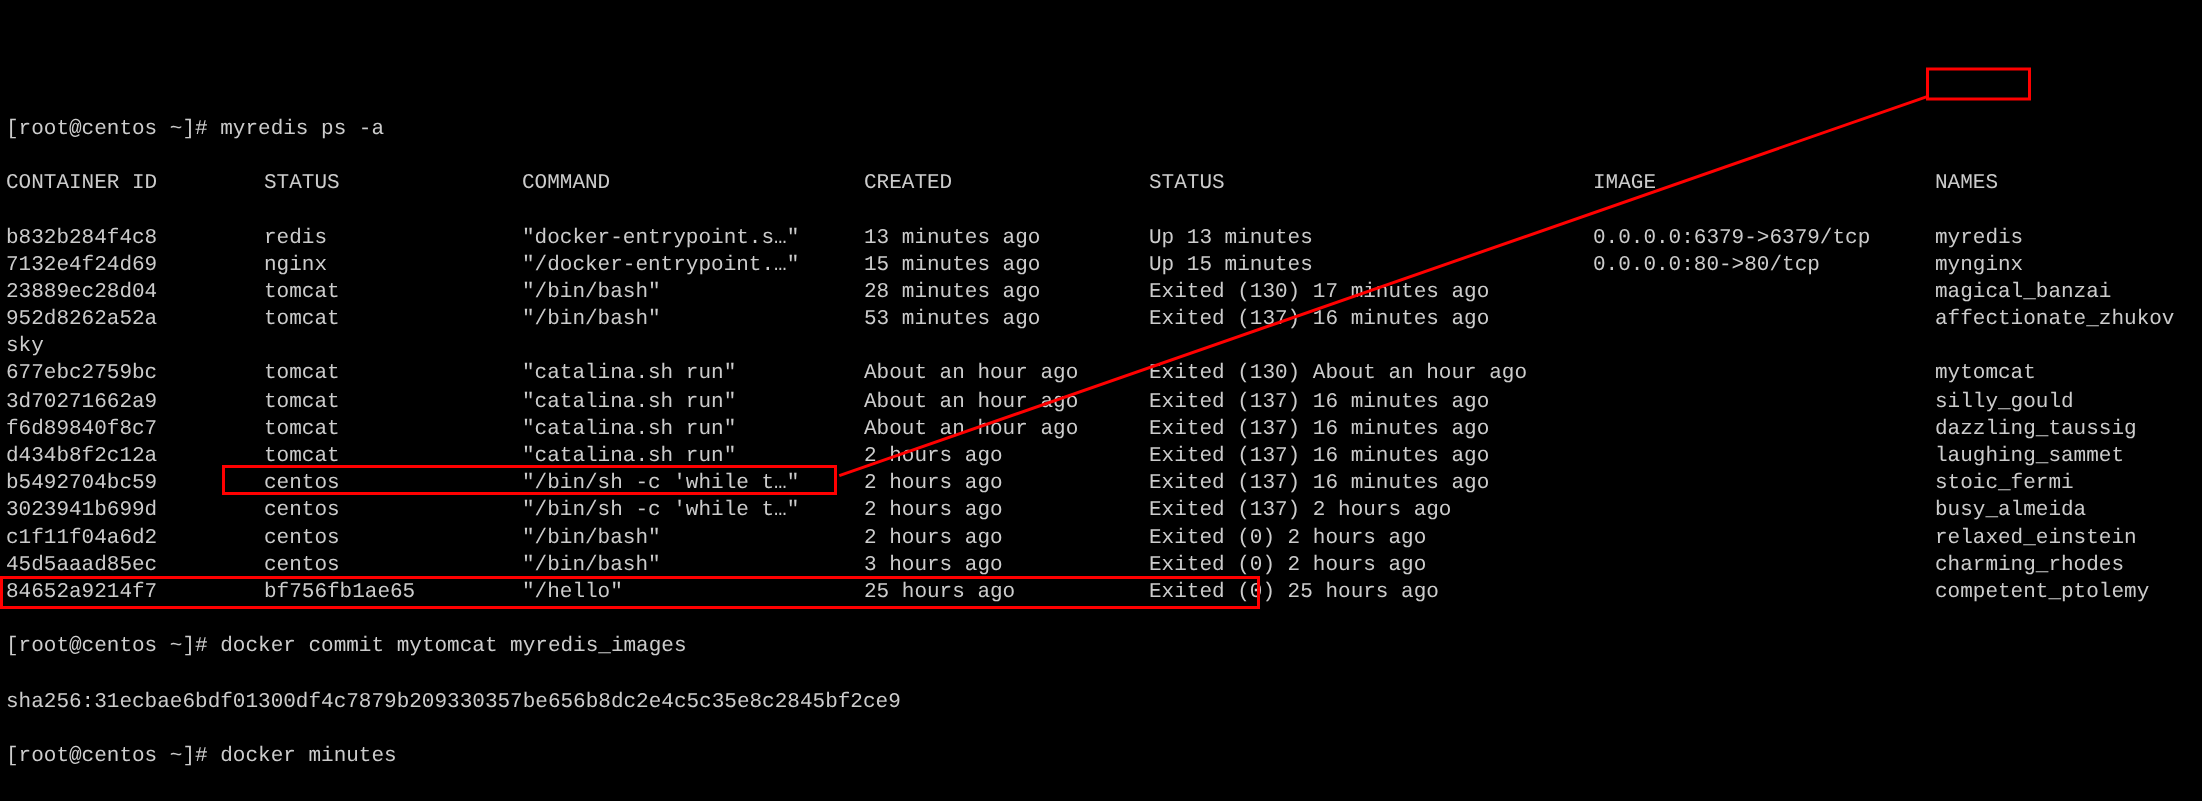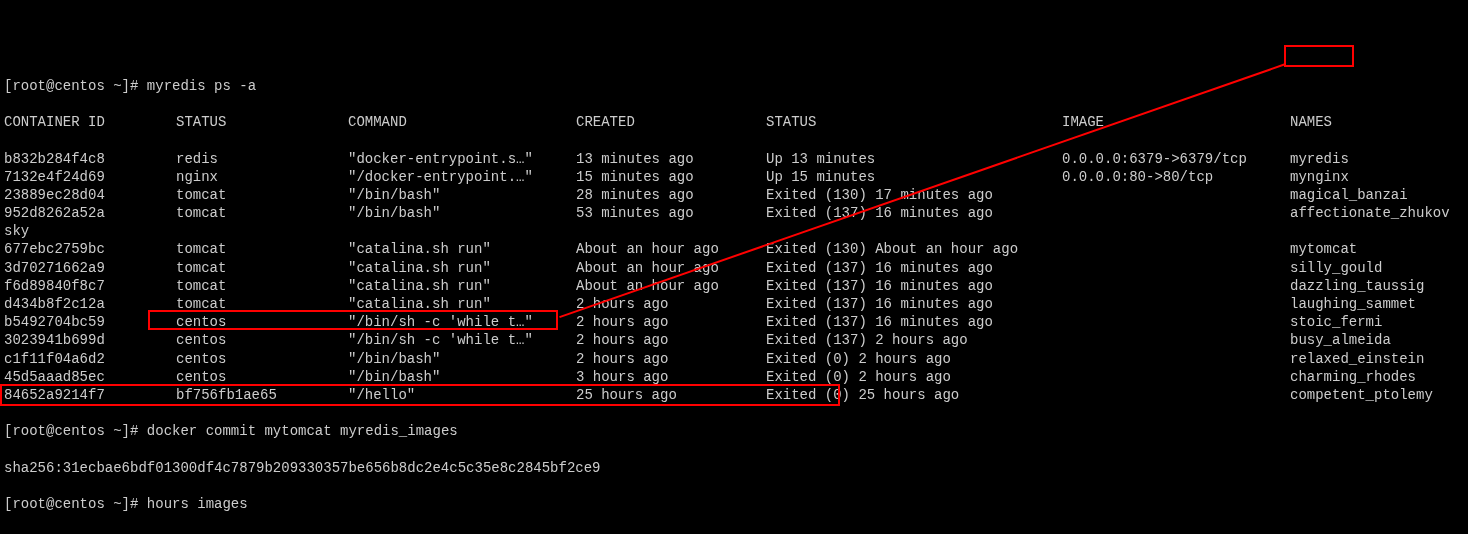--- a/index.html
+++ b/index.html
@@ -48,21 +48,21 @@
 </head>
 <body>
 
 
 
 <span class="row"><span>[root@centos ~]# </span><span>myredis ps -a</span></span>
 <span class="row"><span class="col c-id">CONTAINER ID</span><span class="col c-img">STATUS</span><span class="col c-cmd">COMMAND</span><span class="col c-cre">CREATED</span><span class="col c-stat">STATUS</span><span class="col c-port">IMAGE</span><span class="col c-name">NAMES</span></span>
 <div id="ps-rows"><span class="row"><span class="col c-id">b832b284f4c8</span><span class="col c-img">redis</span><span class="col c-cmd">"docker-entrypoint.s…"</span><span class="col c-cre">13 minutes ago</span><span class="col c-stat">Up 13 minutes</span><span class="col c-port">0.0.0.0:6379-&gt;6379/tcp</span><span class="col c-name">myredis</span></span><span class="row"><span class="col c-id">7132e4f24d69</span><span class="col c-img">nginx</span><span class="col c-cmd">"/docker-entrypoint.…"</span><span class="col c-cre">15 minutes ago</span><span class="col c-stat">Up 15 minutes</span><span class="col c-port">0.0.0.0:80-&gt;80/tcp</span><span class="col c-name">mynginx</span></span><span class="row"><span class="col c-id">23889ec28d04</span><span class="col c-img">tomcat</span><span class="col c-cmd">"/bin/bash"</span><span class="col c-cre">28 minutes ago</span><span class="col c-stat">Exited (130) 17 minutes ago</span><span class="col c-port"></span><span class="col c-name">magical_banzai</span></span><span class="row"><span class="col c-id">952d8262a52a</span><span class="col c-img">tomcat</span><span class="col c-cmd">"/bin/bash"</span><span class="col c-cre">53 minutes ago</span><span class="col c-stat">Exited (137) 16 minutes ago</span><span class="col c-port"></span><span class="col c-name">affectionate_zhukov</span></span><span class="row">sky</span><span class="row"><span class="col c-id">677ebc2759bc</span><span class="col c-img">tomcat</span><span class="col c-cmd">"catalina.sh run"</span><span class="col c-cre">About an hour ago</span><span class="col c-stat">Exited (130) About an hour ago</span><span class="col c-port"></span><span class="col c-name">mytomcat</span></span><span class="row"><span class="col c-id">3d70271662a9</span><span class="col c-img">tomcat</span><span class="col c-cmd">"catalina.sh run"</span><span class="col c-cre">About an hour ago</span><span class="col c-stat">Exited (137) 16 minutes ago</span><span class="col c-port"></span><span class="col c-name">silly_gould</span></span><span class="row"><span class="col c-id">f6d89840f8c7</span><span class="col c-img">tomcat</span><span class="col c-cmd">"catalina.sh run"</span><span class="col c-cre">About an hour ago</span><span class="col c-stat">Exited (137) 16 minutes ago</span><span class="col c-port"></span><span class="col c-name">dazzling_taussig</span></span><span class="row"><span class="col c-id">d434b8f2c12a</span><span class="col c-img">tomcat</span><span class="col c-cmd">"catalina.sh run"</span><span class="col c-cre">2 hours ago</span><span class="col c-stat">Exited (137) 16 minutes ago</span><span class="col c-port"></span><span class="col c-name">laughing_sammet</span></span><span class="row"><span class="col c-id">b5492704bc59</span><span class="col c-img">centos</span><span class="col c-cmd">"/bin/sh -c 'while t…"</span><span class="col c-cre">2 hours ago</span><span class="col c-stat">Exited (137) 16 minutes ago</span><span class="col c-port"></span><span class="col c-name">stoic_fermi</span></span><span class="row"><span class="col c-id">3023941b699d</span><span class="col c-img">centos</span><span class="col c-cmd">"/bin/sh -c 'while t…"</span><span class="col c-cre">2 hours ago</span><span class="col c-stat">Exited (137) 2 hours ago</span><span class="col c-port"></span><span class="col c-name">busy_almeida</span></span><span class="row"><span class="col c-id">c1f11f04a6d2</span><span class="col c-img">centos</span><span class="col c-cmd">"/bin/bash"</span><span class="col c-cre">2 hours ago</span><span class="col c-stat">Exited (0) 2 hours ago</span><span class="col c-port"></span><span class="col c-name">relaxed_einstein</span></span><span class="row"><span class="col c-id">45d5aaad85ec</span><span class="col c-img">centos</span><span class="col c-cmd">"/bin/bash"</span><span class="col c-cre">3 hours ago</span><span class="col c-stat">Exited (0) 2 hours ago</span><span class="col c-port"></span><span class="col c-name">charming_rhodes</span></span><span class="row"><span class="col c-id">84652a9214f7</span><span class="col c-img">bf756fb1ae65</span><span class="col c-cmd">"/hello"</span><span class="col c-cre">25 hours ago</span><span class="col c-stat">Exited (0) 25 hours ago</span><span class="col c-port"></span><span class="col c-name">competent_ptolemy</span></span></div>
 <span class="row"><span>[root@centos ~]# </span><span>docker commit mytomcat myredis_images</span></span>
 <span class="row">sha256:31ecbae6bdf01300df4c7879b209330357be656b8dc2e4c5c35e8c2845bf2ce9</span>
-<span class="row"><span>[root@centos ~]# </span><span>hours images</span></span>
+<span class="row"><span>[root@centos ~]# </span><span>docker minutes</span></span>
 <span class="row"><span class="col i-repo">REPOSITORY</span><span class="col i-tag">TAG</span><span class="col i-id">IMAGE ID</span><span class="col i-cre">CREATED</span><span class="col i-size">SIZE</span></span>
 
 
 
 
 <div class="red-box" style="left:1284px; top:45px; width:70px; height:22px;"></div>
 <div class="red-box" style="left:148px; top:310px; width:410px; height:20px;"></div>
 <div class="red-box" style="left:0px; top:384px; width:840px; height:22px;"></div>
 
 <div class="red-line" style="left: 1286px; top: 65px; width: 768.821px; transform: rotate(160.787deg);"></div>

